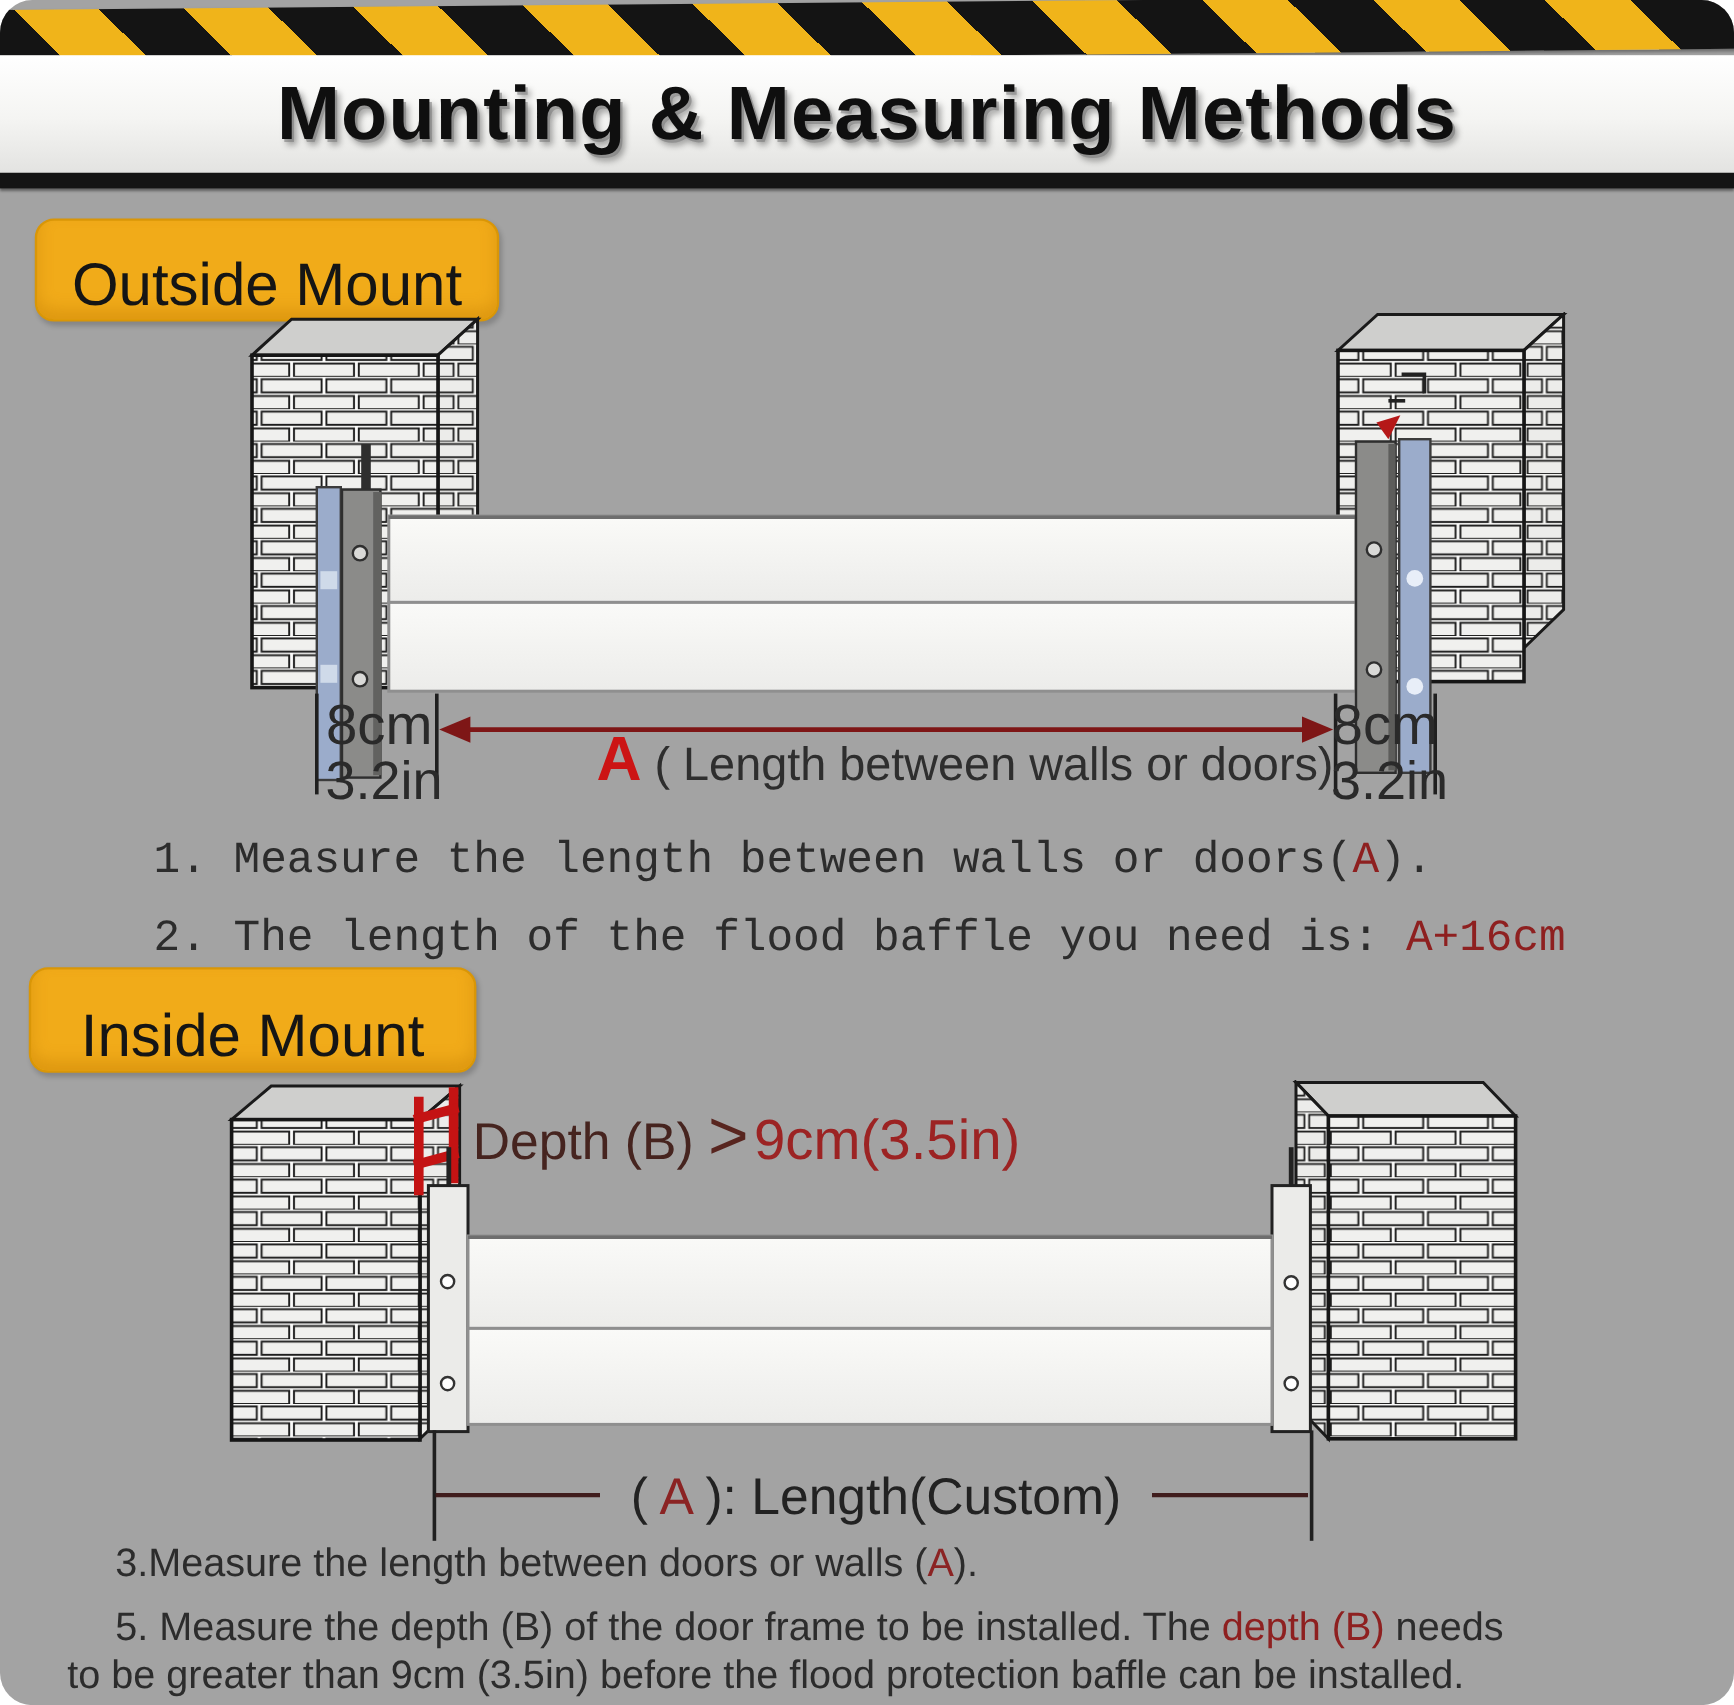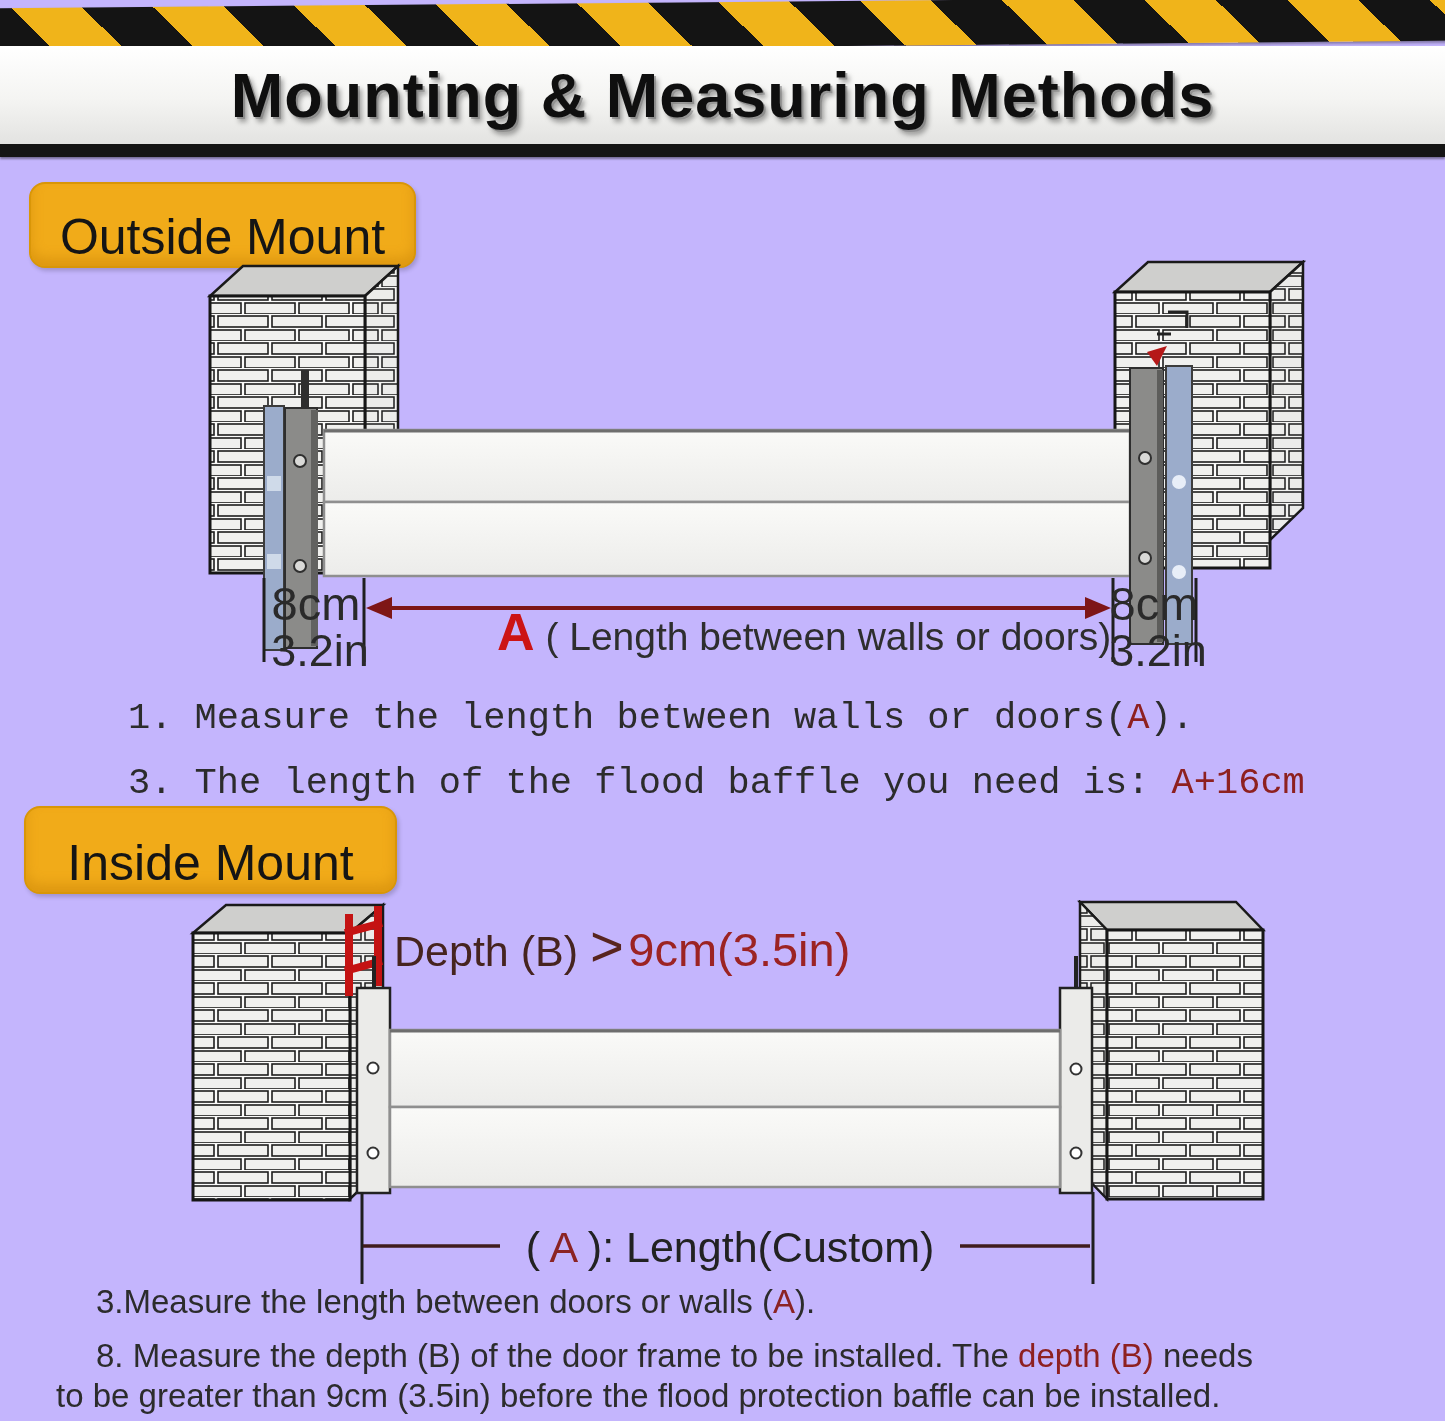--- a/index.html
+++ b/index.html
@@ -1,17 +1,17 @@
 <!DOCTYPE html>
 <html><head>
 <meta charset="utf-8">
 <style>
   html,body{margin:0;padding:0;background:#fff;}
-  .page{position:relative;width:1445px;height:1421px;background:#c4b5fd;overflow:hidden;
-        font-family:"Liberation Sans",sans-serif;color:#2b2b2b;}
+  .page{position:relative;width:1445px;height:1421px;background:#a3a3a3;overflow:hidden;
+        font-family:"Liberation Sans",sans-serif;color:#2b2b2b;border-radius:27px;}
   
   .hazard{position:absolute;top:2px;left:-14px;width:1475px;height:45px;
           transform:rotate(-0.5deg);
           background:repeating-linear-gradient(45deg,#141414 0 50px,#f0b41a 50px 100px);
           box-shadow:0 2px 3px rgba(0,0,0,.35);}
   .titleband{position:absolute;top:46px;left:0;width:1445px;height:98px;
              background:linear-gradient(180deg,#ffffff 0%,#f4f4f2 55%,#e3e3e1 100%);
              display:flex;align-items:center;justify-content:center;}
   .titleband h1{margin:0;font-size:63px;font-weight:700;color:#0f0f0f;letter-spacing:1px;
                 text-shadow:2px 2px 0 rgba(120,120,120,.55),4px 5px 5px rgba(0,0,0,.35);}
@@ -134,21 +134,21 @@
       <text x="1158" y="406" text-anchor="middle" font-size="45" fill="#2a2a2a">3.2in</text>
       <text x="497" y="390" font-size="39" fill="#2e2e2e">
         <tspan font-size="52" font-weight="bold" fill="#cc1414">A</tspan>
         <tspan>( Length between walls or doors)</tspan>
       </text>
     </g>
   </svg>
 
   <div class="steps-outside">
     <p><span>1. Measure the length between walls or doors(</span><span class="maroon">A</span><span>).</span></p>
-    <p><span>3. The length of the flood baffle you need is: </span><span class="maroon">A+16cm (6.4in)</span><span></span></p>
+    <p><span>2. The length of the flood baffle you need is: </span><span class="maroon">A+16cm (6.4in)</span><span></span></p>
   </div>
 
   <div class="badge inside">
     <span>Inside Mount</span>
   </div>
 
   <svg id="d2" class="diagram" viewBox="0 0 1445 390">
 
     <g>
       <polygon points="193,33 350,33 383,5 226,5" fill="#cfcfcd" stroke="#1a1a1a" stroke-width="2.5"></polygon>
@@ -203,16 +203,16 @@
         <tspan fill="#8b2323">A</tspan>
         <tspan>): Length(Custom)</tspan>
       </text>
       <line x1="960" y1="346" x2="1090" y2="346" stroke="#401d1d" stroke-width="3.5"></line>
       <line x1="1093" y1="292" x2="1093" y2="384" stroke="#1f1f1f" stroke-width="3"></line>
     </g>
   </svg>
 
   <div class="steps-inside">
     <p class="p1"><span>3.Measure the length between doors or walls (</span><span class="redA">A</span><span>).</span></p>
-    <p class="p2"><span>8. Measure the depth (B) of the door frame to be installed. The </span><span class="maroon">depth (B)</span><span> needs</span><span class="line2">to be greater than 9cm (3.5in) before the flood protection baffle can be installed.</span></p>
+    <p class="p2"><span>5. Measure the depth (B) of the door frame to be installed. The </span><span class="maroon">depth (B)</span><span> needs</span><span class="line2">to be greater than 9cm (3.5in) before the flood protection baffle can be installed.</span></p>
   </div>
 
 </div>
 
 </body></html>

